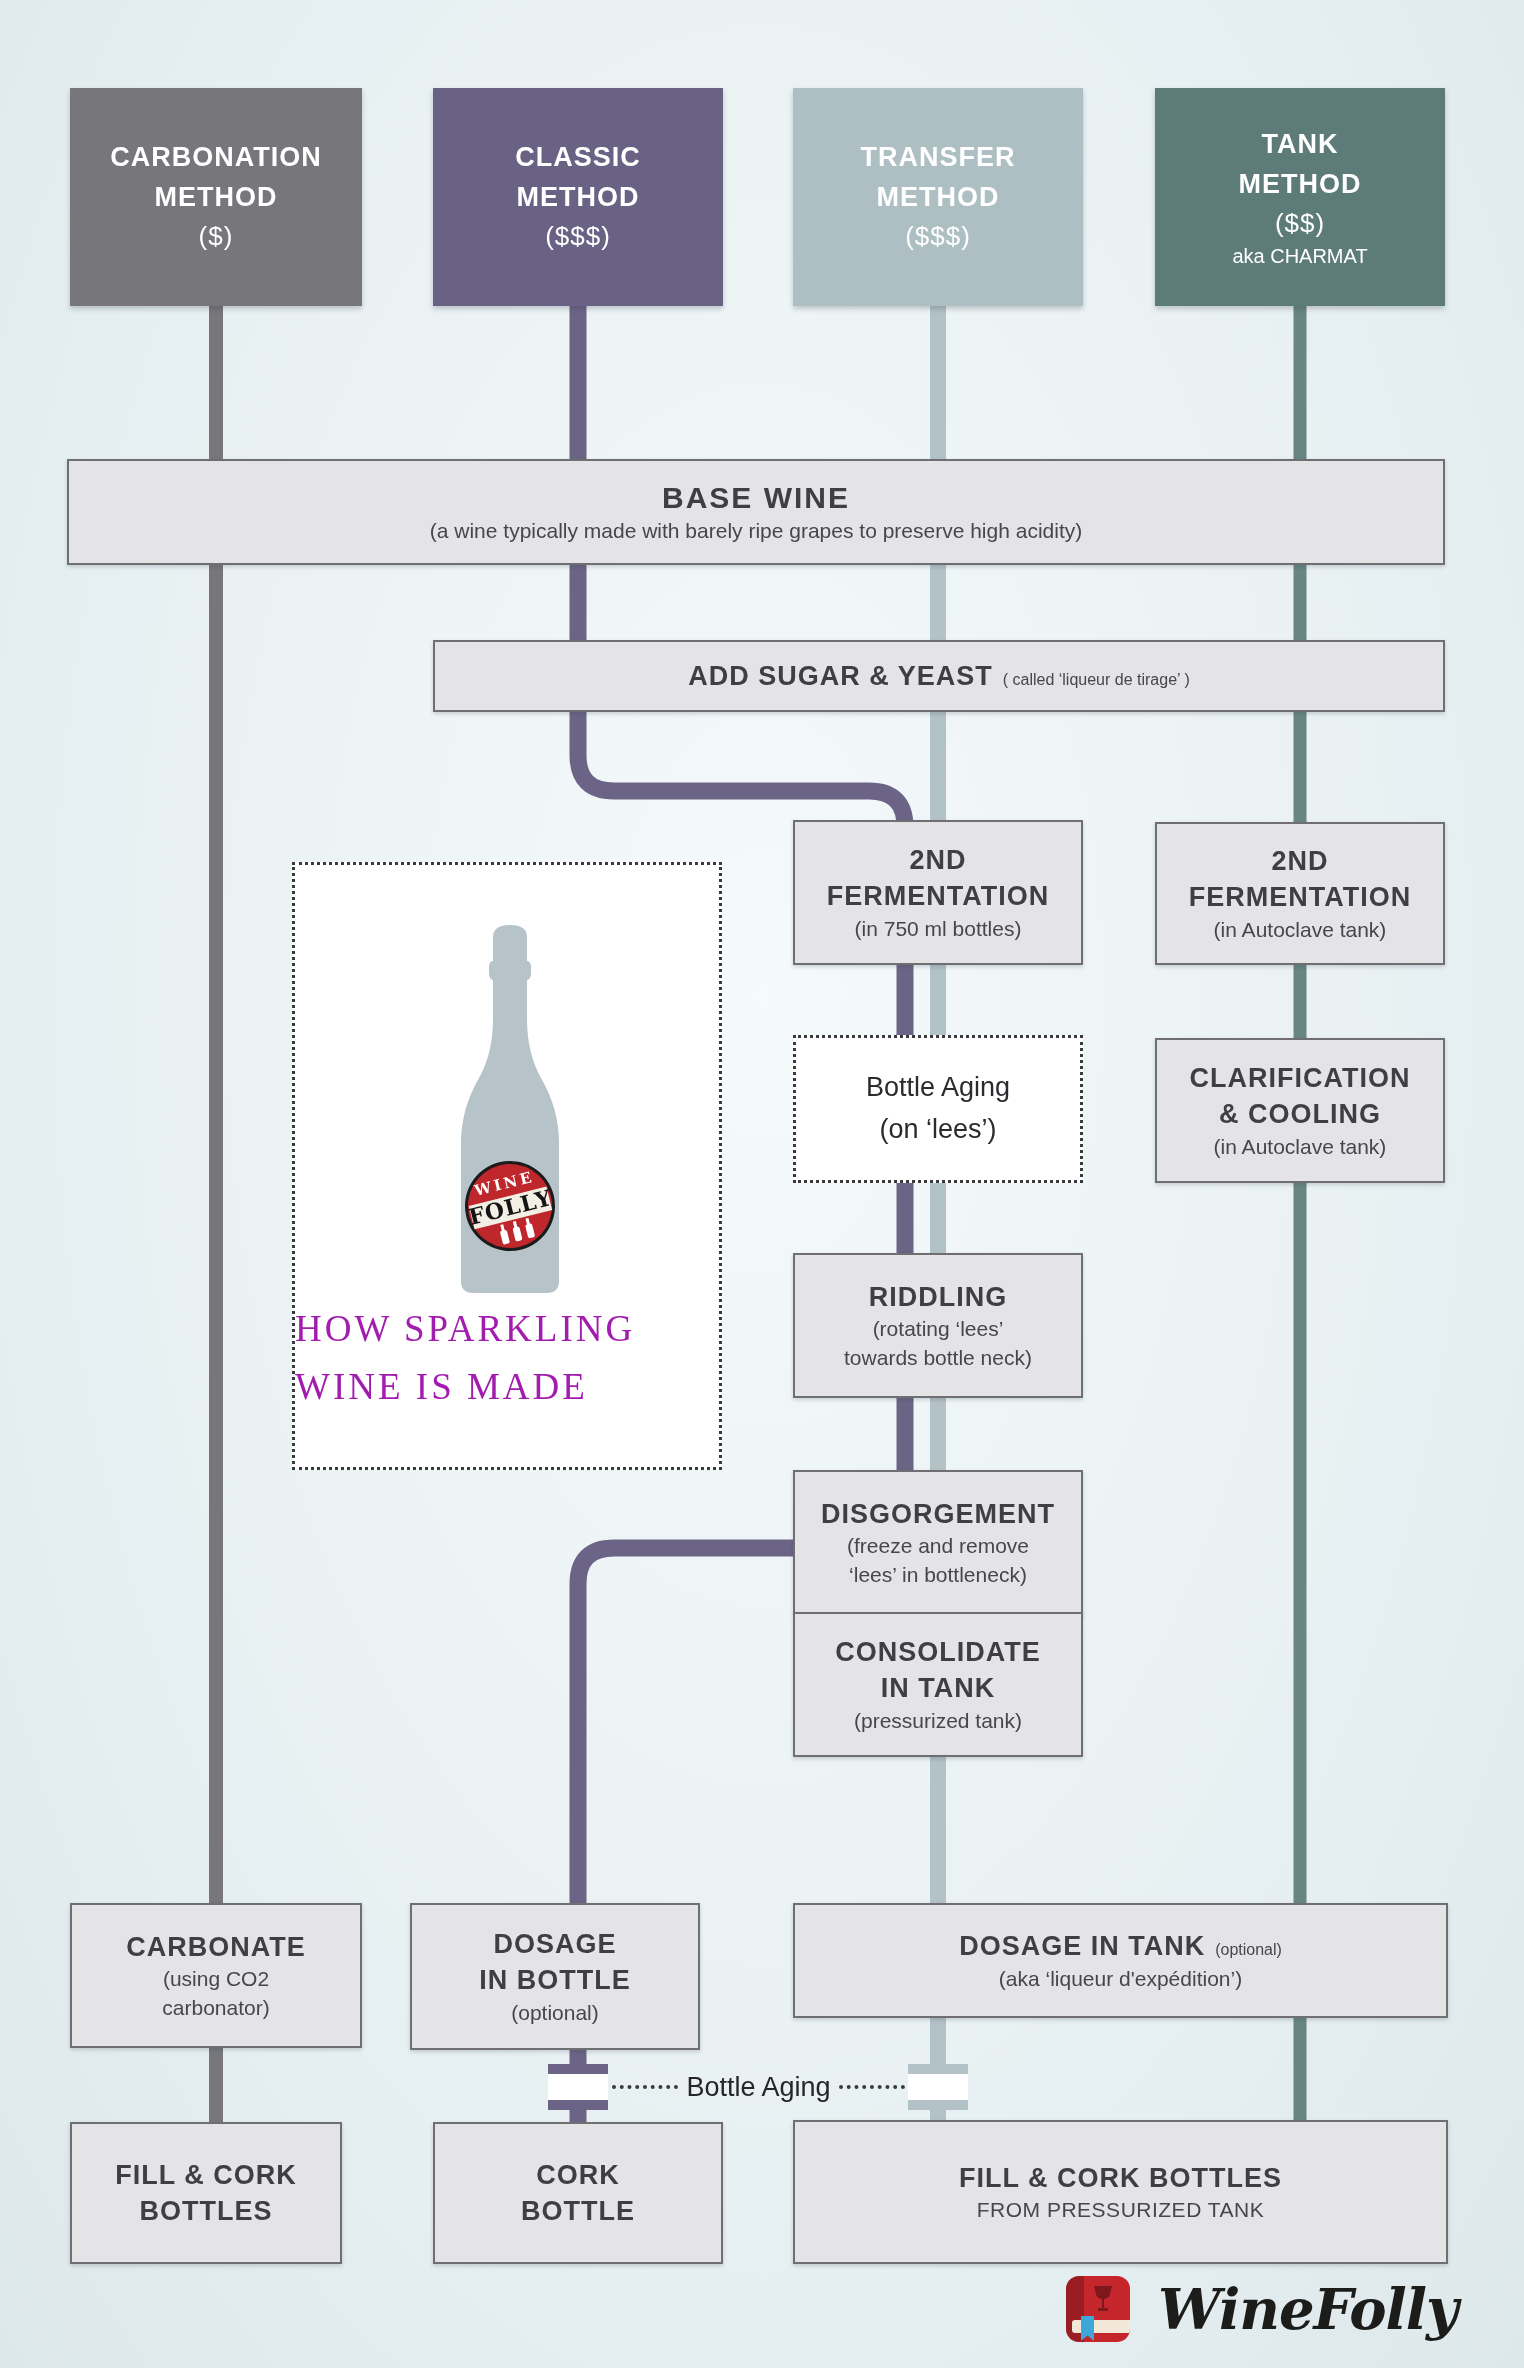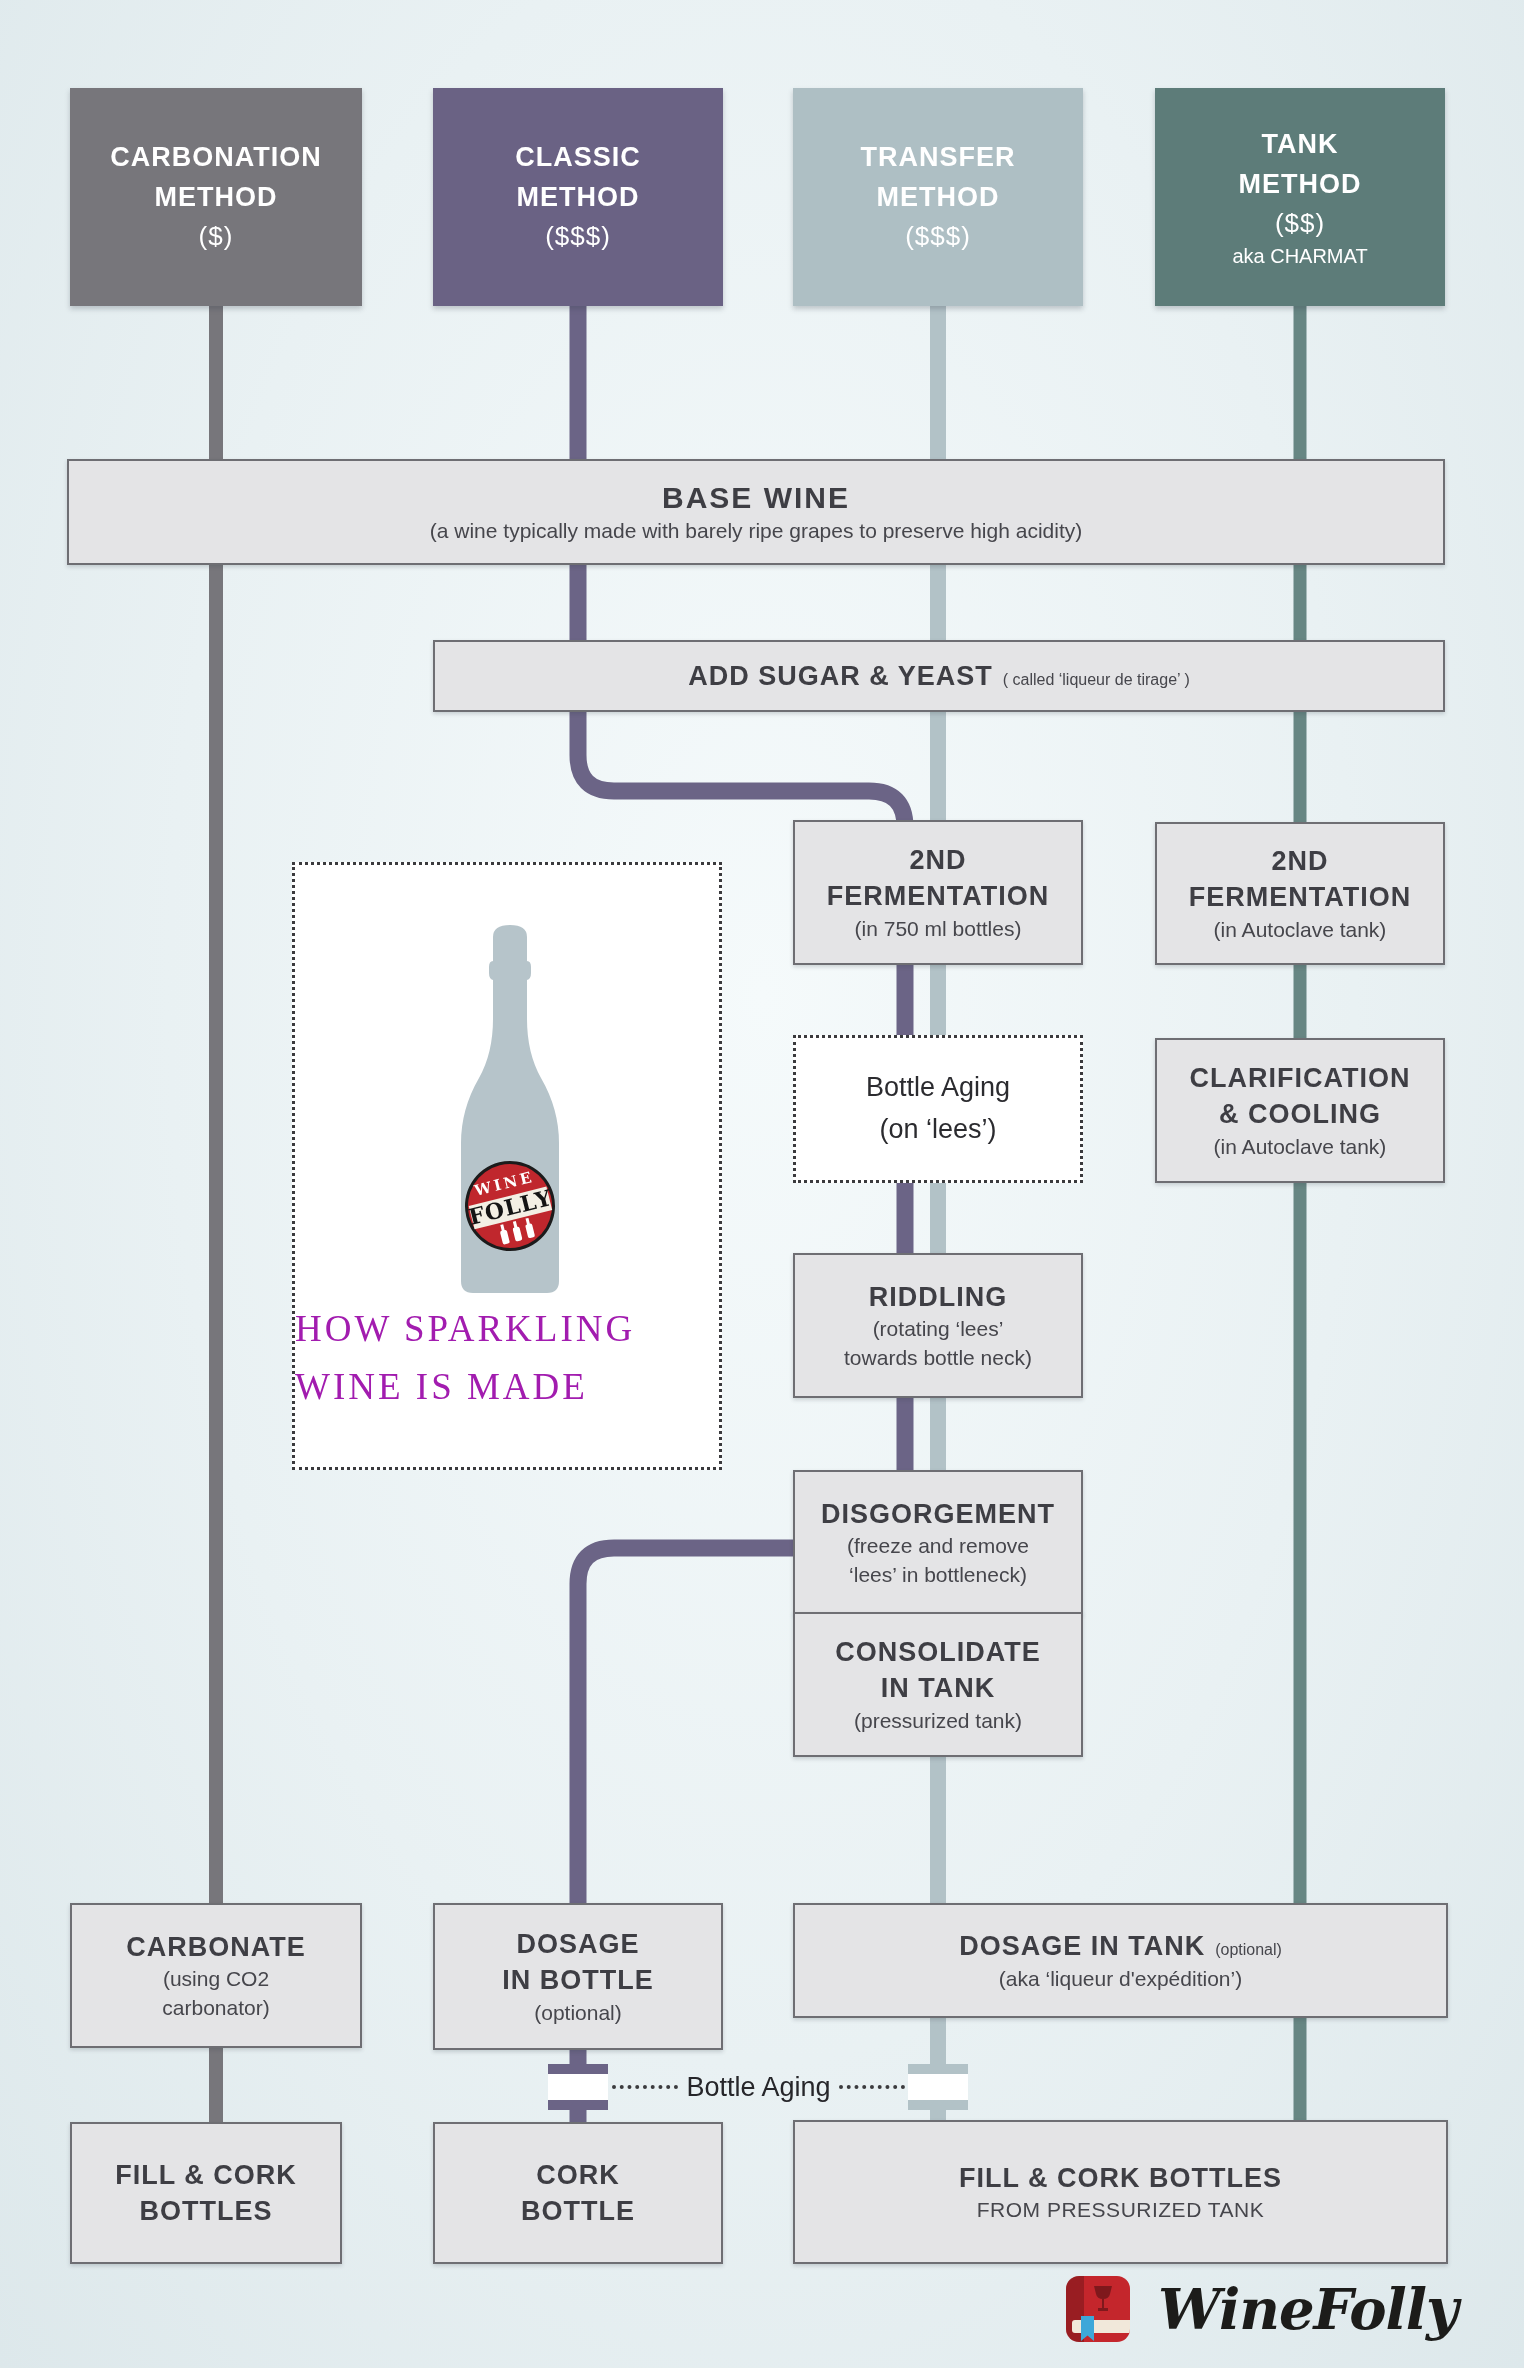--- a/index.html
+++ b/index.html
@@ -52,21 +52,21 @@
   #add-sugar{left:433px;top:640px;width:1012px;height:72px;}
   #ferm-bottles{left:793px;top:820px;width:290px;height:145px;}
   #ferm-tank{left:1155px;top:822px;width:290px;height:143px;}
   #bottle-aging{left:793px;top:1035px;width:290px;height:148px;background:#fff;border:3px dotted #3a3a3d;box-shadow:none;}
   #bottle-aging .ba{font-size:27px;font-weight:400;color:#2b2b2f;line-height:1.55;}
   #clarification{left:1155px;top:1038px;width:290px;height:145px;}
   #riddling{left:793px;top:1253px;width:290px;height:145px;}
   #disgorgement{left:793px;top:1470px;width:290px;height:145px;}
   #consolidate{left:793px;top:1612px;width:290px;height:145px;}
   #carbonate{left:70px;top:1903px;width:292px;height:145px;}
-  #dosage-bottle{left:433px;top:1903px;width:290px;height:147px;}
+  #dosage-bottle{left:410px;top:1903px;width:290px;height:147px;}
   #dosage-tank{left:793px;top:1903px;width:655px;height:115px;}
   #fill-cork{left:70px;top:2122px;width:272px;height:142px;}
   #cork-bottle{left:433px;top:2122px;width:290px;height:142px;}
   #fill-cork-tank{left:793px;top:2120px;width:655px;height:144px;}
   
   .capacitor{
     position:absolute;top:2064px;width:60px;height:46px;
     background:#fff;border-top:10px solid;border-bottom:10px solid;
     box-sizing:border-box;z-index:3;
   }

